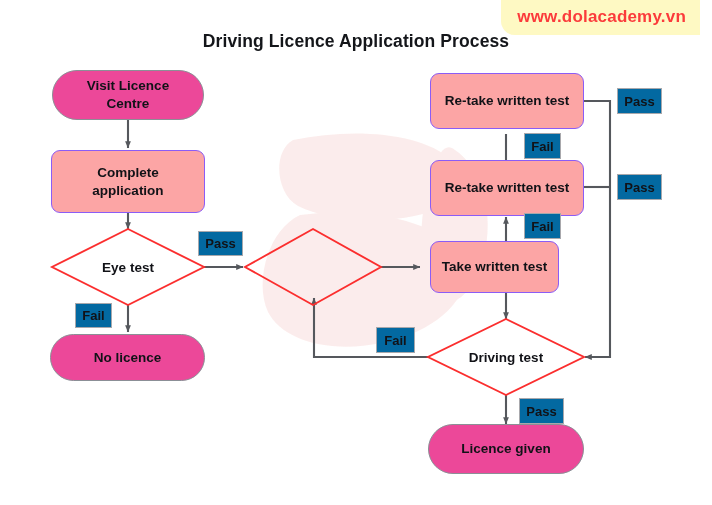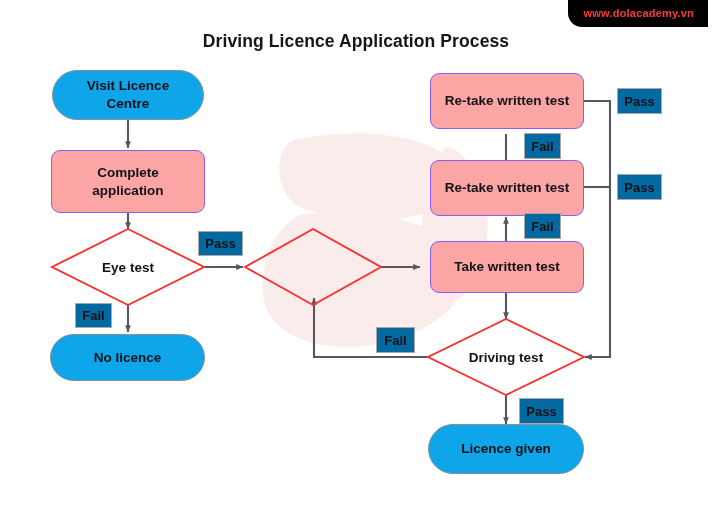--- a/index.html
+++ b/index.html
@@ -4,35 +4,35 @@
 <style>
   html,body{margin:0;padding:0;background:#ffffff;}
   body{width:712px;height:505px;position:relative;overflow:hidden;
        font-family:"Liberation Sans","DejaVu Sans",sans-serif;}
   #canvas{position:absolute;left:0;top:0;width:712px;height:505px;}
   svg.layer{position:absolute;left:0;top:0;width:712px;height:505px;}
   #bg-art{z-index:0;}
   #edges{z-index:1;}
   .node{position:absolute;z-index:2;display:flex;align-items:center;
         justify-content:center;text-align:center;box-sizing:border-box;}
-  .terminal{border:1.4px solid #8b8f96;border-radius:26px;background:#0ea5e9;
+  .terminal{border:1.4px solid #8b8f96;border-radius:26px;background:#ec4899;
             color:#111217;font-size:13.5px;font-weight:700;line-height:1.32;}
   .process{border:1.5px solid #8b5cf6;border-radius:9px;background:#fca5a5;
            color:#111217;font-size:13.5px;font-weight:700;line-height:1.32;}
   .decision-label{position:absolute;z-index:2;display:flex;align-items:center;
                   justify-content:center;color:#111217;font-size:13.5px;
                   font-weight:700;pointer-events:none;}
   .edge-label{position:absolute;z-index:3;display:flex;align-items:center;
               justify-content:center;background:#0369a1;border:1.2px solid #a8a8ac;
               color:#111217;font-size:13px;font-weight:700;box-sizing:border-box;}
   #title{position:absolute;z-index:3;left:0;top:31px;width:712px;text-align:center;
          font-size:17.5px;font-weight:700;color:#14161a;letter-spacing:.1px;}
-  #watermark{position:absolute;z-index:4;right:4px;top:0;background:#000000;
+  #watermark{position:absolute;z-index:4;right:12px;top:0;background:#fef9c3;
              border-bottom-left-radius:14px;padding:7px 14px 8px 16px;
-             color:#fb3b3b;font-size:11px;font-weight:700;letter-spacing:.2px;}
+             color:#fb3b3b;font-size:17px;font-weight:700;letter-spacing:.2px;}
 </style>
 </head>
 <body>
 
 <div id="canvas">
 
   <svg class="layer" id="bg-art" viewBox="0 0 712 505">
     <g fill="#fbe9e8" opacity="0.82">
       <path d="M293 140 C352 128 420 132 452 160 C470 176 464 200 436 210
                C392 226 330 222 298 206 C276 194 272 152 293 140 Z"></path>
@@ -90,21 +90,21 @@
   <div class="node terminal" style="left:52px;top:70px;width:152px;height:50px;padding:0 14px;">Visit Licence Centre</div>
 
   <div class="node process" style="left:51px;top:150px;width:154px;height:63px;padding:0 12px;">Complete application</div>
 
   <div class="node terminal" style="left:50px;top:334px;width:155px;height:47px;padding:0 12px;">No licence</div>
 
   <div class="node process" style="left:430px;top:73px;width:154px;height:56px;padding:0 8px;">Re-take written test</div>
 
   <div class="node process" style="left:430px;top:160px;width:154px;height:56px;padding:0 8px;">Re-take written test</div>
 
-  <div class="node process" style="left:430px;top:241px;width:154px;height:52px;padding:0 8px;">Take written test</div>
+  <div class="node process" style="left:430px;top:241px;width:129px;height:52px;padding:0 8px;">Take written test</div>
 
   <div class="node terminal" style="left:428px;top:424px;width:156px;height:50px;padding:0 12px;">Licence given</div>
 
   <div class="edge-label" style="left:198px;top:231px;width:45px;height:25px;">Pass</div>
 
   <div class="edge-label" style="left:75px;top:303px;width:37px;height:25px;">Fail</div>
 
   <div class="edge-label" style="left:524px;top:133px;width:37px;height:26px;">Fail</div>
 
   <div class="edge-label" style="left:524px;top:213px;width:37px;height:26px;">Fail</div>

